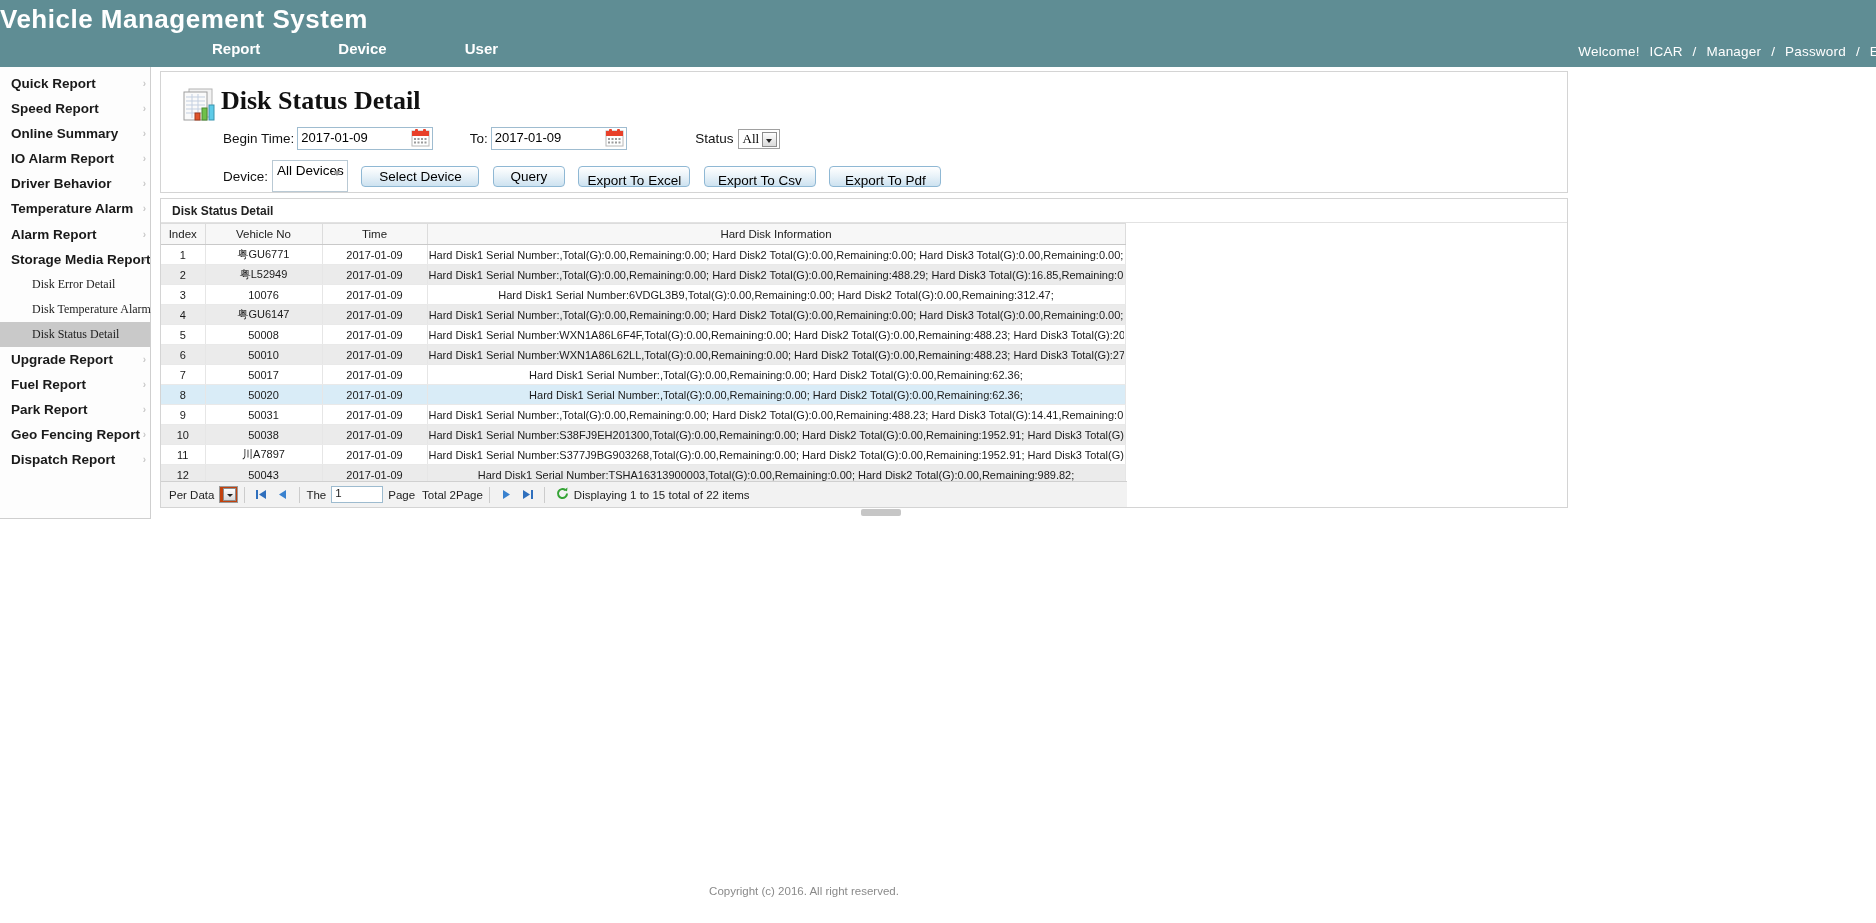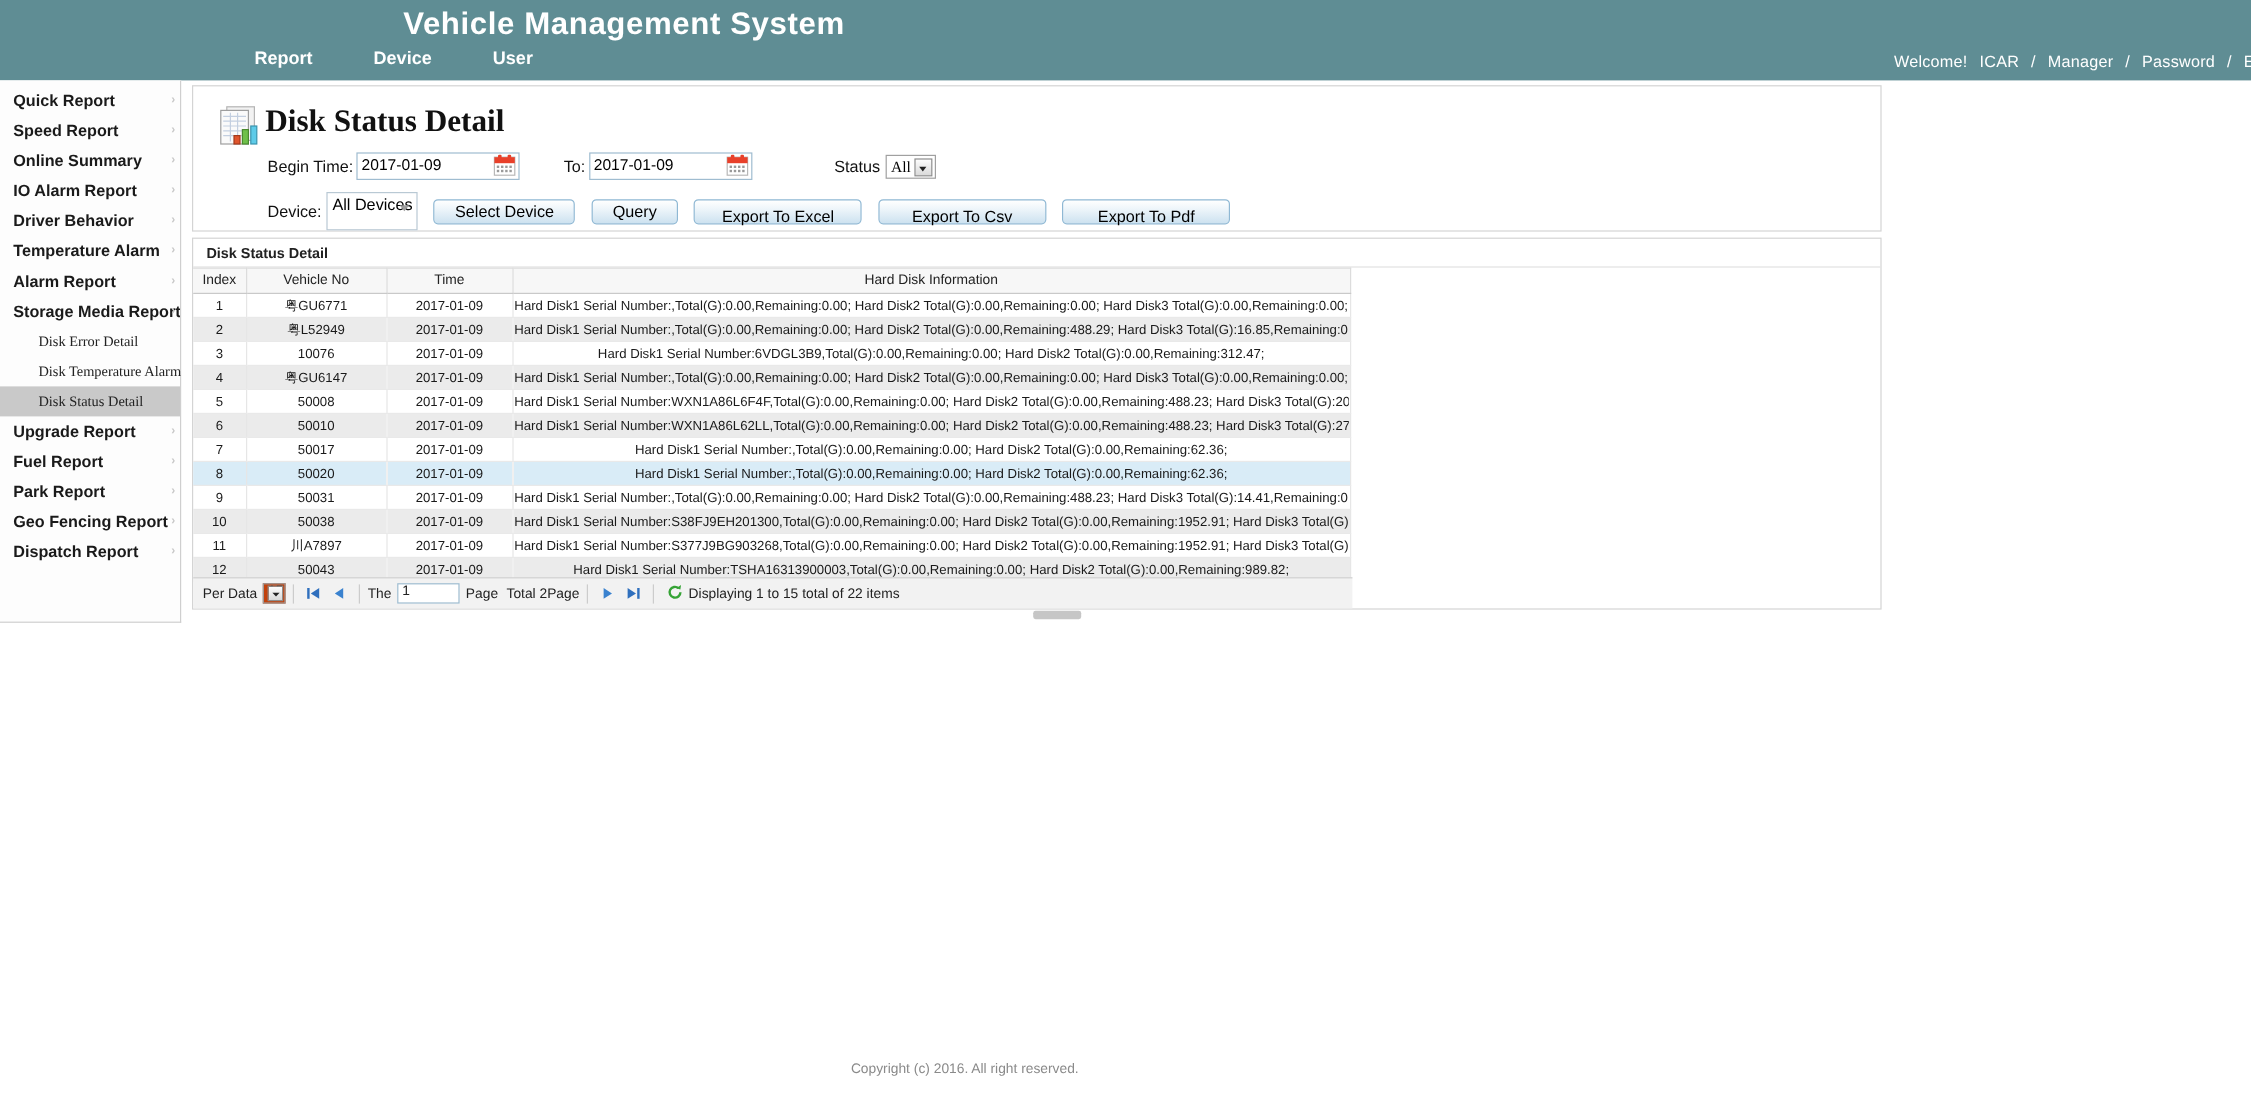--- a/index.html
+++ b/index.html
@@ -13,29 +13,29 @@
   body { position: relative; }
 
   
   .topbar {
     position: absolute; left: 0; top: 0;
     width: 1876px; height: 67px;
     background: #5f8d94;
   }
   .app-title {
     position: absolute; left: 0; top: 4px;
-    width: 1040px; text-align: center;
+    width: 1040px; 
     color: #ffffff;
     font-size: 26px; font-weight: bold;
     letter-spacing: 0.5px;
     white-space: nowrap;
   }
   .mainnav {
     position: absolute; left: 212px; top: 40px;
-    display: flex; gap: 51px;
+    display: flex; gap: 78px;
   }
   .mainnav a {
     color: #ffffff; font-size: 15px; font-weight: bold;
     text-decoration: none; white-space: nowrap;
   }
   .userbox {
     position: absolute; right: -6px; top: 44px;
     color: #ffffff; font-size: 13.5px;
     white-space: nowrap;
     letter-spacing: 0.2px;
@@ -171,21 +171,21 @@
     border: 1px solid #8fb8d4;
     border-radius: 4px;
     text-align: center;
     vertical-align: middle;
     cursor: pointer;
     white-space: nowrap;
     margin-left: 9px;
   }
   .btn.wide { width: 118px; padding: 0; }
   .btn.narrow { width: 72px; padding: 0; }
-  .btn.mid { width: 140px; padding: 4px; }
+  .btn.mid { width: 112px; padding: 4px; }
 
   
   .grid-wrap {
     position: relative; margin-top: 5px;
     width: 1408px; height: 310px;
     border: 1px solid #d4d4d4;
     background: #ffffff;
   }
   .grid-caption {
     height: 24px; line-height: 24px;

